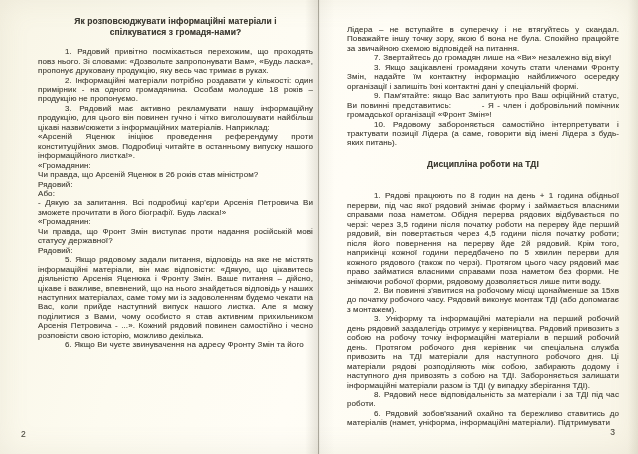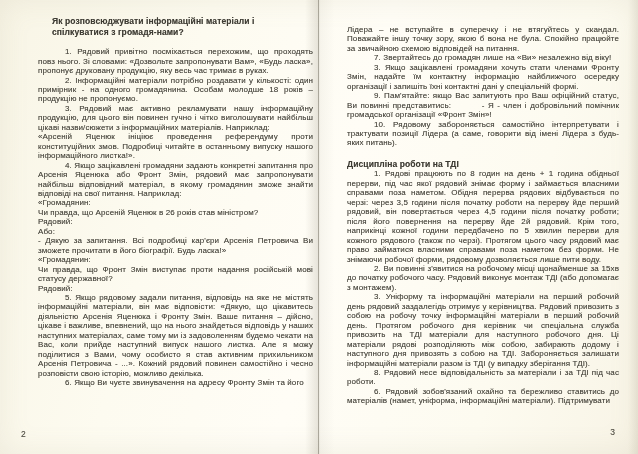--- a/index.html
+++ b/index.html
@@ -32,25 +32,25 @@
     letter-spacing:.1px;
     text-shadow:0 0 .4px rgba(84,82,72,.5);
     overflow:hidden;
   }
   .page-left  { left:38px;  top:13px; width:275px; height:424px; }
   .page-right { left:347px; top:25px; width:272px; height:432px; }
   .block { margin:0; }
   .block.indent { text-indent:27px; }
   .block.plain  { text-indent:0; }
   .block.heading-top, .block.heading-mid {
-    font-weight:700; text-align:left; text-indent:0;
+    font-weight:700; text-align:center; text-indent:0;
     font-size:8.5px; line-height:10.6px; color:#3d3b33;
   }
   .block.heading-top { margin:3px 14px 10px; }
-  .block.heading-mid { margin:11px 0 0; }
+  .block.heading-mid { margin:11px 0 22px; }
   .pagenum {
     position:absolute; font-size:8.5px; color:#56544a;
     text-shadow:0 0 .4px rgba(84,82,72,.5);
   }
   .pagenum-left  { left:21px;  bottom:15px; }
   .pagenum-right { right:23px; bottom:17px; }
 </style>
 </head>
 <body>
 
@@ -59,21 +59,20 @@
   <div class="gutter-shade"></div>
   <div class="gutter-line"></div>
   <div class="page-edge-right"></div>
 
   <div class="page page-left">
       <div class="block heading-top">Як розповсюджувати інформаційні матеріали і спілкуватися з громадя-нами?</div>
       <div class="block indent">1. Рядовий привітно посміхається перехожим, що проходять повз нього. Зі словами: «Дозвольте запропонувати Вам», «Будь ласка», пропонує друковану продукцію, яку весь час тримає в руках.</div>
       <div class="block indent">2. Інформаційні матеріали потрібно роздавати у кількості: один примірник - на одного громадянина. Особам молодше 18 років – продукцію не пропонуємо.</div>
       <div class="block indent">3. Рядовий має активно рекламувати нашу інформаційну продукцію, для цього він повинен гучно і чітко виголошувати найбільш цікаві назви/сюжети з інформаційних матеріалів. Наприклад:</div>
       <div class="block plain">«Арсеній Яценюк ініціює проведення референдуму проти конституційних змов. Подробиці читайте в останньому випуску нашого інформаційного листка!».</div>
-      <div class="block indent">4. Якщо зацікавлені громадяни задають конкретні запитання про Арсенія Яценюка або Фронт Змін, рядовий має запропонувати найбільш відповідний матеріал, в якому громадянин зможе знайти відповіді на свої питання. Наприклад:</div>
       <div class="block plain">«Громадянин:</div>
       <div class="block plain">Чи правда, що Арсеній Яценюк в 26 років став міністром?</div>
       <div class="block plain">Рядовий:</div>
       <div class="block plain">Або:</div>
       <div class="block plain">- Дякую за запитання. Всі подробиці кар'єри Арсенія Петровича Ви зможете прочитати в його біографії. Будь ласка!»</div>
       <div class="block plain">«Громадянин:</div>
       <div class="block plain">Чи правда, що Фронт Змін виступає проти надання російській мові статусу державної?</div>
       <div class="block plain">Рядовий:</div>
       <div class="block indent">5. Якщо рядовому задали питання, відповідь на яке не містять інформаційні матеріали, він має відповісти: «Дякую, що цікавитесь діяльністю Арсенія Яценюка і Фронту Змін. Ваше питання – дійсно, цікаве і важливе, впевнений, що на нього знайдеться відповідь у наших наступних матеріалах, саме тому ми із задоволенням будемо чекати на Вас, коли прийде наступний випуск нашого листка. Але я можу поділитися з Вами, чому особисто я став активним прихильником Арсенія Петровича - ...». Кожний рядовий повинен самостійно і чесно розповісти свою історію, можливо декілька.</div>
       <div class="block indent">6. Якщо Ви чуєте звинувачення на адресу Фронту Змін та його</div>

